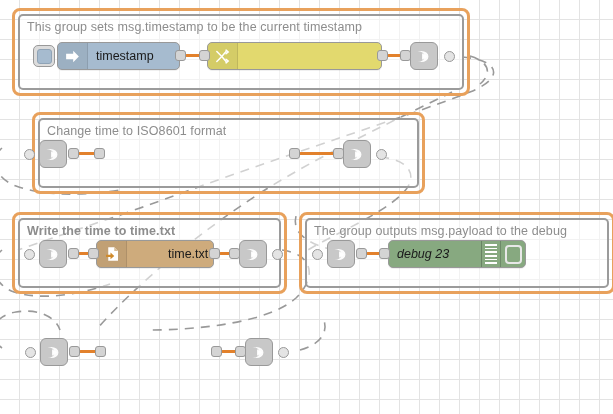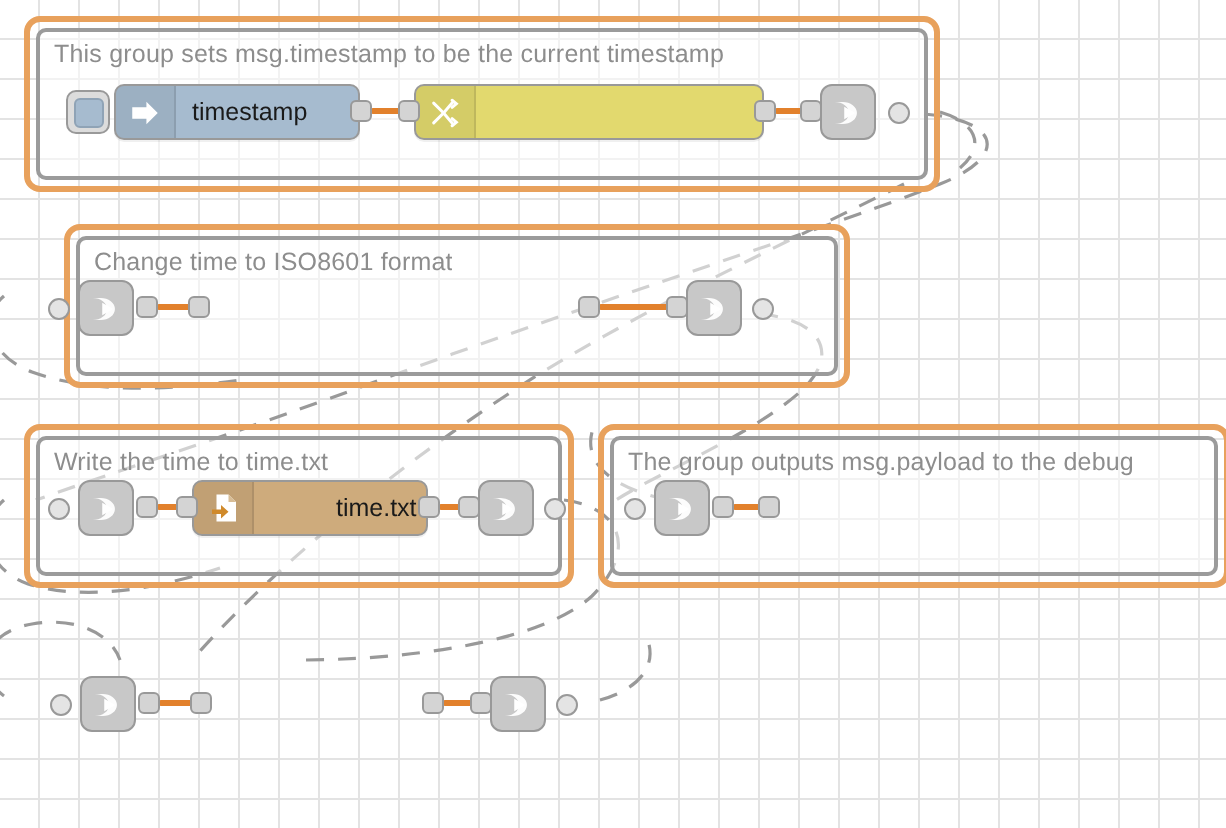--- a/index.html
+++ b/index.html
@@ -289,21 +289,21 @@
   <div class="port" style="left:333px; top:148px;"></div>
 
   <div class="linknode" style="left:343px; top:140px;">
     <svg class="ic" width="19" height="19" viewBox="0 0 24 24">
       <path d="M3 5 h5 a9 7 0 0 1 0 14 h-5 a9 7 0 0 0 0 -14 z" fill="#ffffff" opacity="0.95"></path>
       <path d="M9 8 l7 4 -7 4 z" fill="#ffffff"></path>
     </svg>
   </div>
   <div class="port round" style="left:376px; top:149px;"></div>
 
-  <div class="group" style="left:12px; top:212px; width:275px; height:82px;">
+  <div class="group" style="left:12px; top:212px; width:275px; height:82px;font-weight:bold;">
     <div class="group-inner">
       <div class="group-label">Write the time to time.txt</div>
     </div>
   </div>
 
   <div class="port round" style="left:24px; top:249px;"></div>
 
   <div class="linknode" style="left:39px; top:240px;">
     <svg class="ic" width="19" height="19" viewBox="0 0 24 24">
       <path d="M3 5 h5 a9 7 0 0 1 0 14 h-5 a9 7 0 0 0 0 -14 z" fill="#ffffff" opacity="0.95"></path>
@@ -353,20 +353,34 @@
       <path d="M3 5 h5 a9 7 0 0 1 0 14 h-5 a9 7 0 0 0 0 -14 z" fill="#ffffff" opacity="0.95"></path>
       <path d="M9 8 l7 4 -7 4 z" fill="#ffffff"></path>
     </svg>
   </div>
   <div class="port" style="left:356px; top:248px;"></div>
 
   <div class="wire" style="left:366px; top:252px; width:17px;"></div>
 
   <div class="port" style="left:379px; top:248px;"></div>
 
+  <div class="node n-debug" style="left:388px; top:240px; width:138px;">
+    <div class="node-label italic">debug 23</div>
+    <div class="debug-lines">
+      <i></i>
+        <i></i>
+        <i></i>
+        <i></i>
+        <i></i>
+        <i></i>
+    </div>
+    <div class="debug-toggle">
+      <span class="tbtn"></span>
+    </div>
+  </div>
 
 
   <div class="port round" style="left:25px; top:347px;"></div>
 
   <div class="linknode" style="left:40px; top:338px;">
     <svg class="ic" width="19" height="19" viewBox="0 0 24 24">
       <path d="M3 5 h5 a9 7 0 0 1 0 14 h-5 a9 7 0 0 0 0 -14 z" fill="#ffffff" opacity="0.95"></path>
       <path d="M9 8 l7 4 -7 4 z" fill="#ffffff"></path>
     </svg>
   </div>

